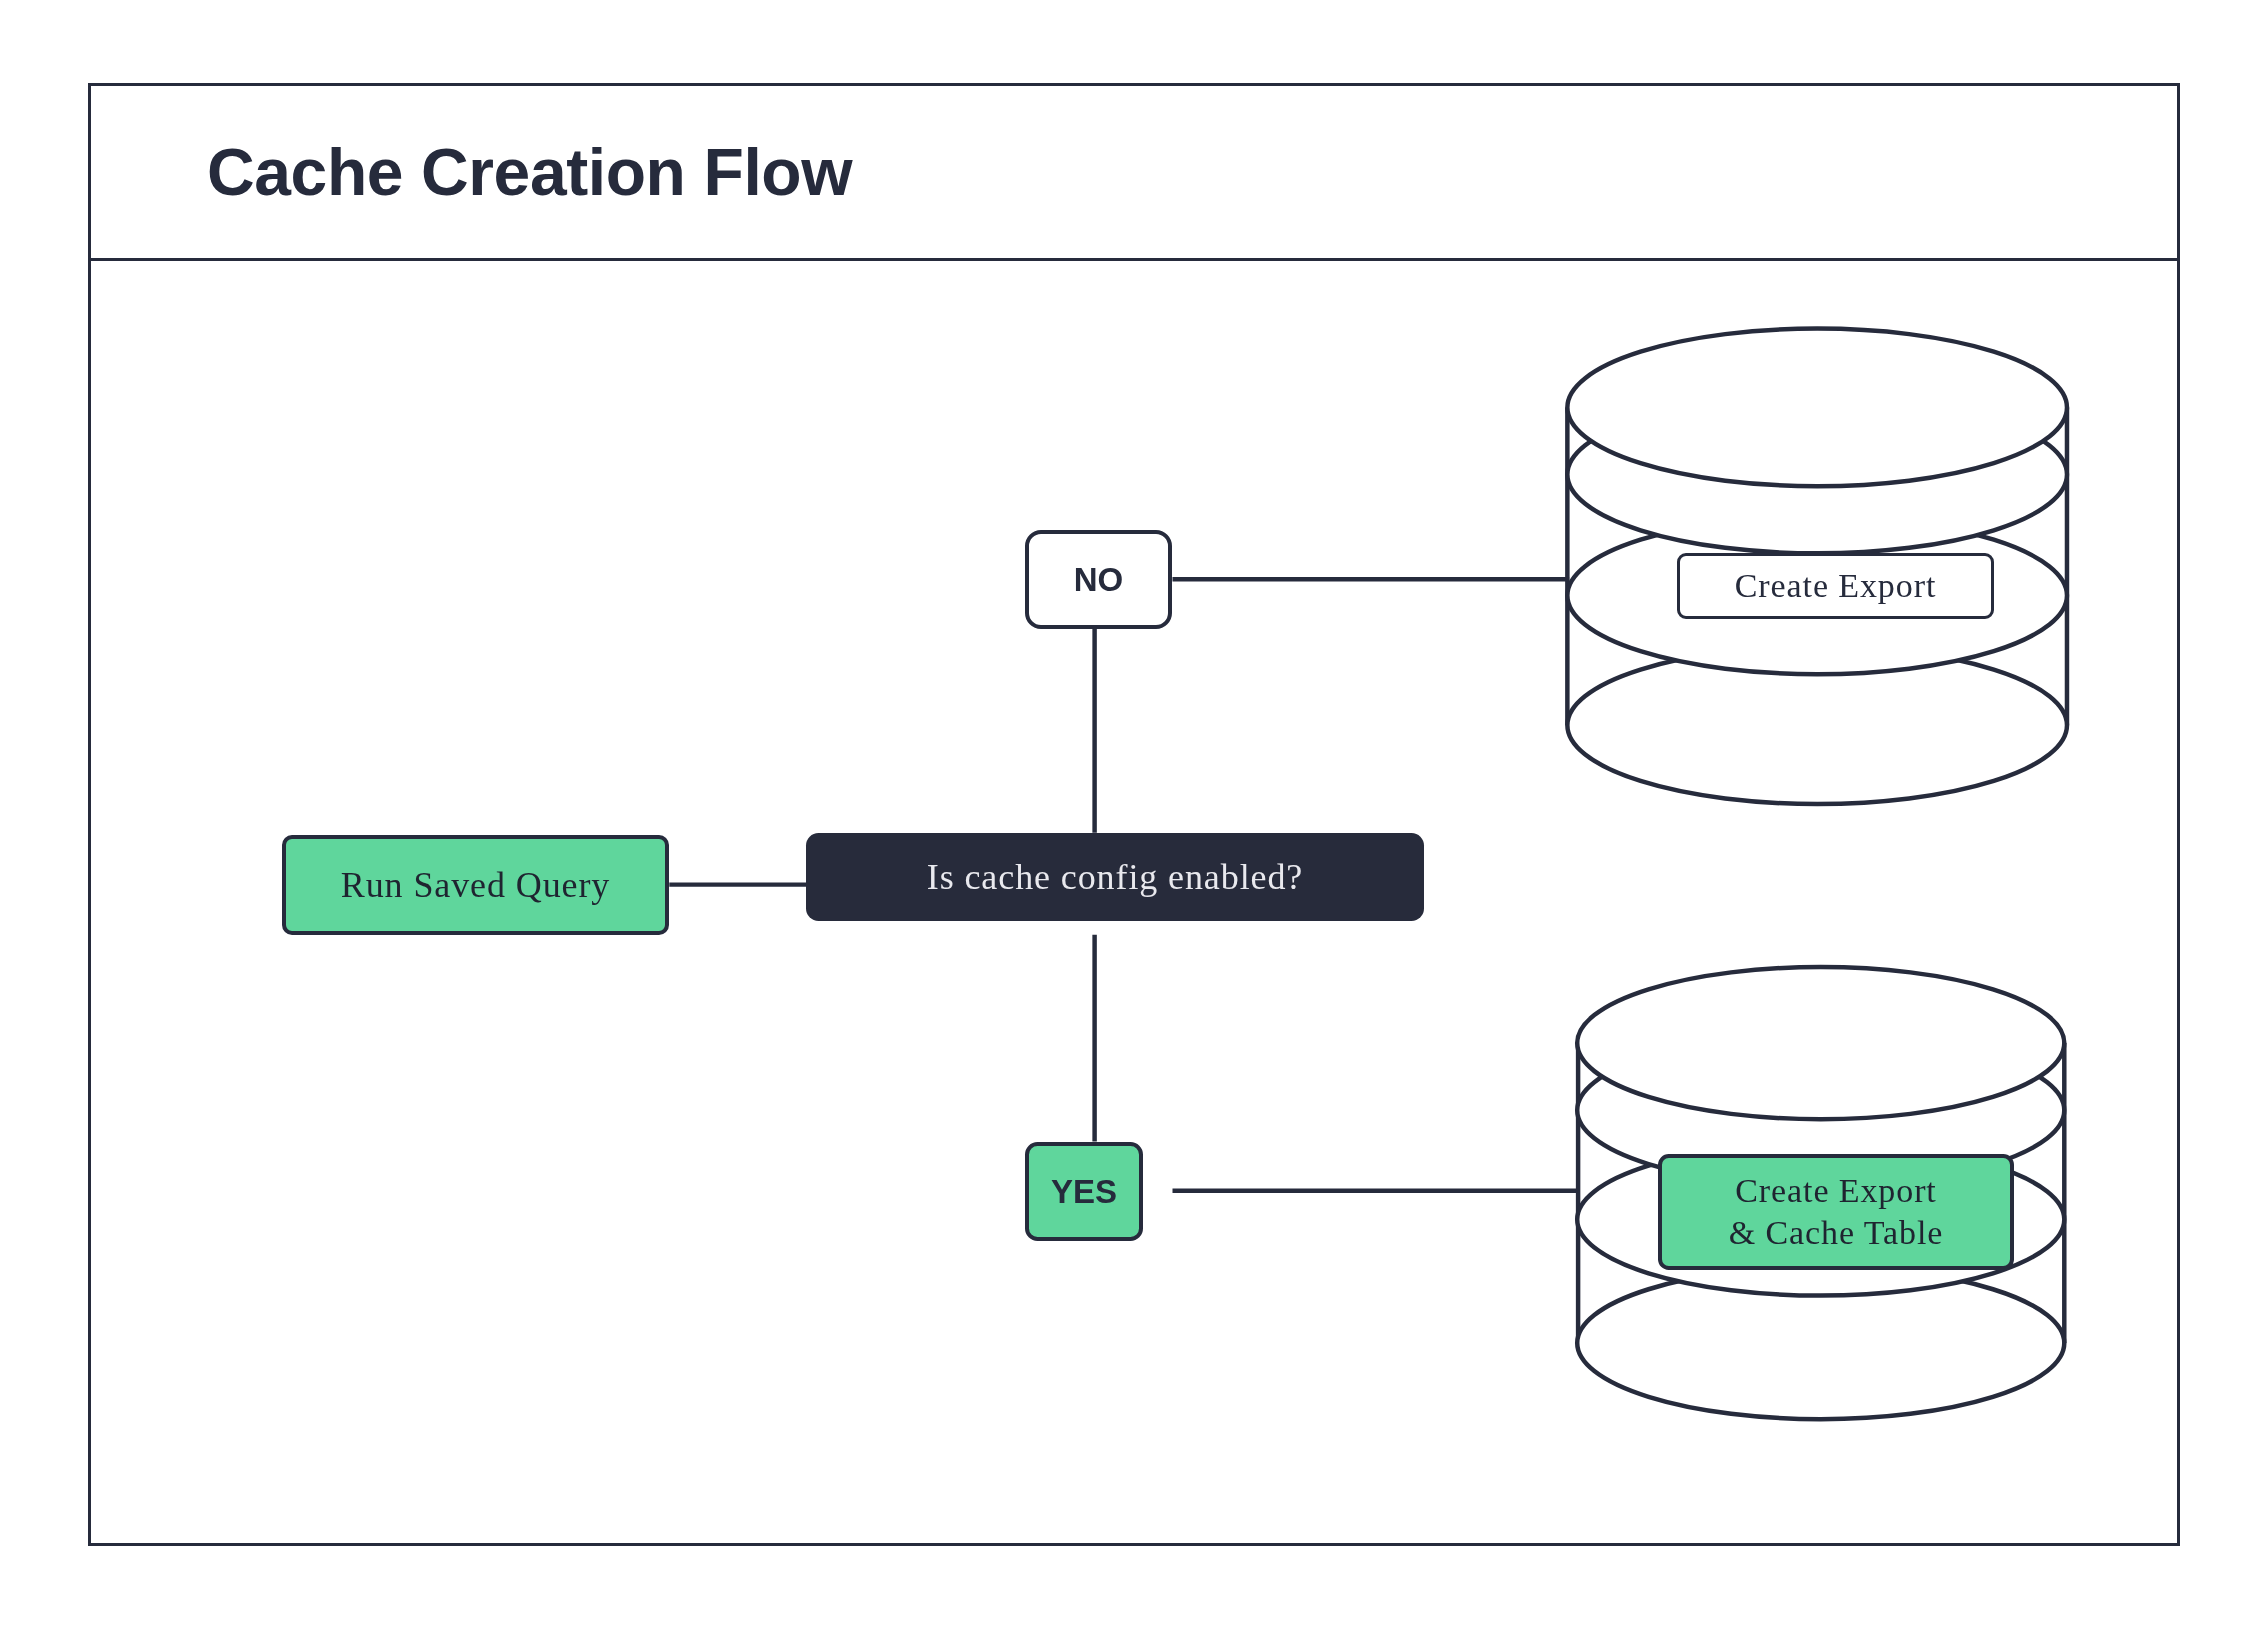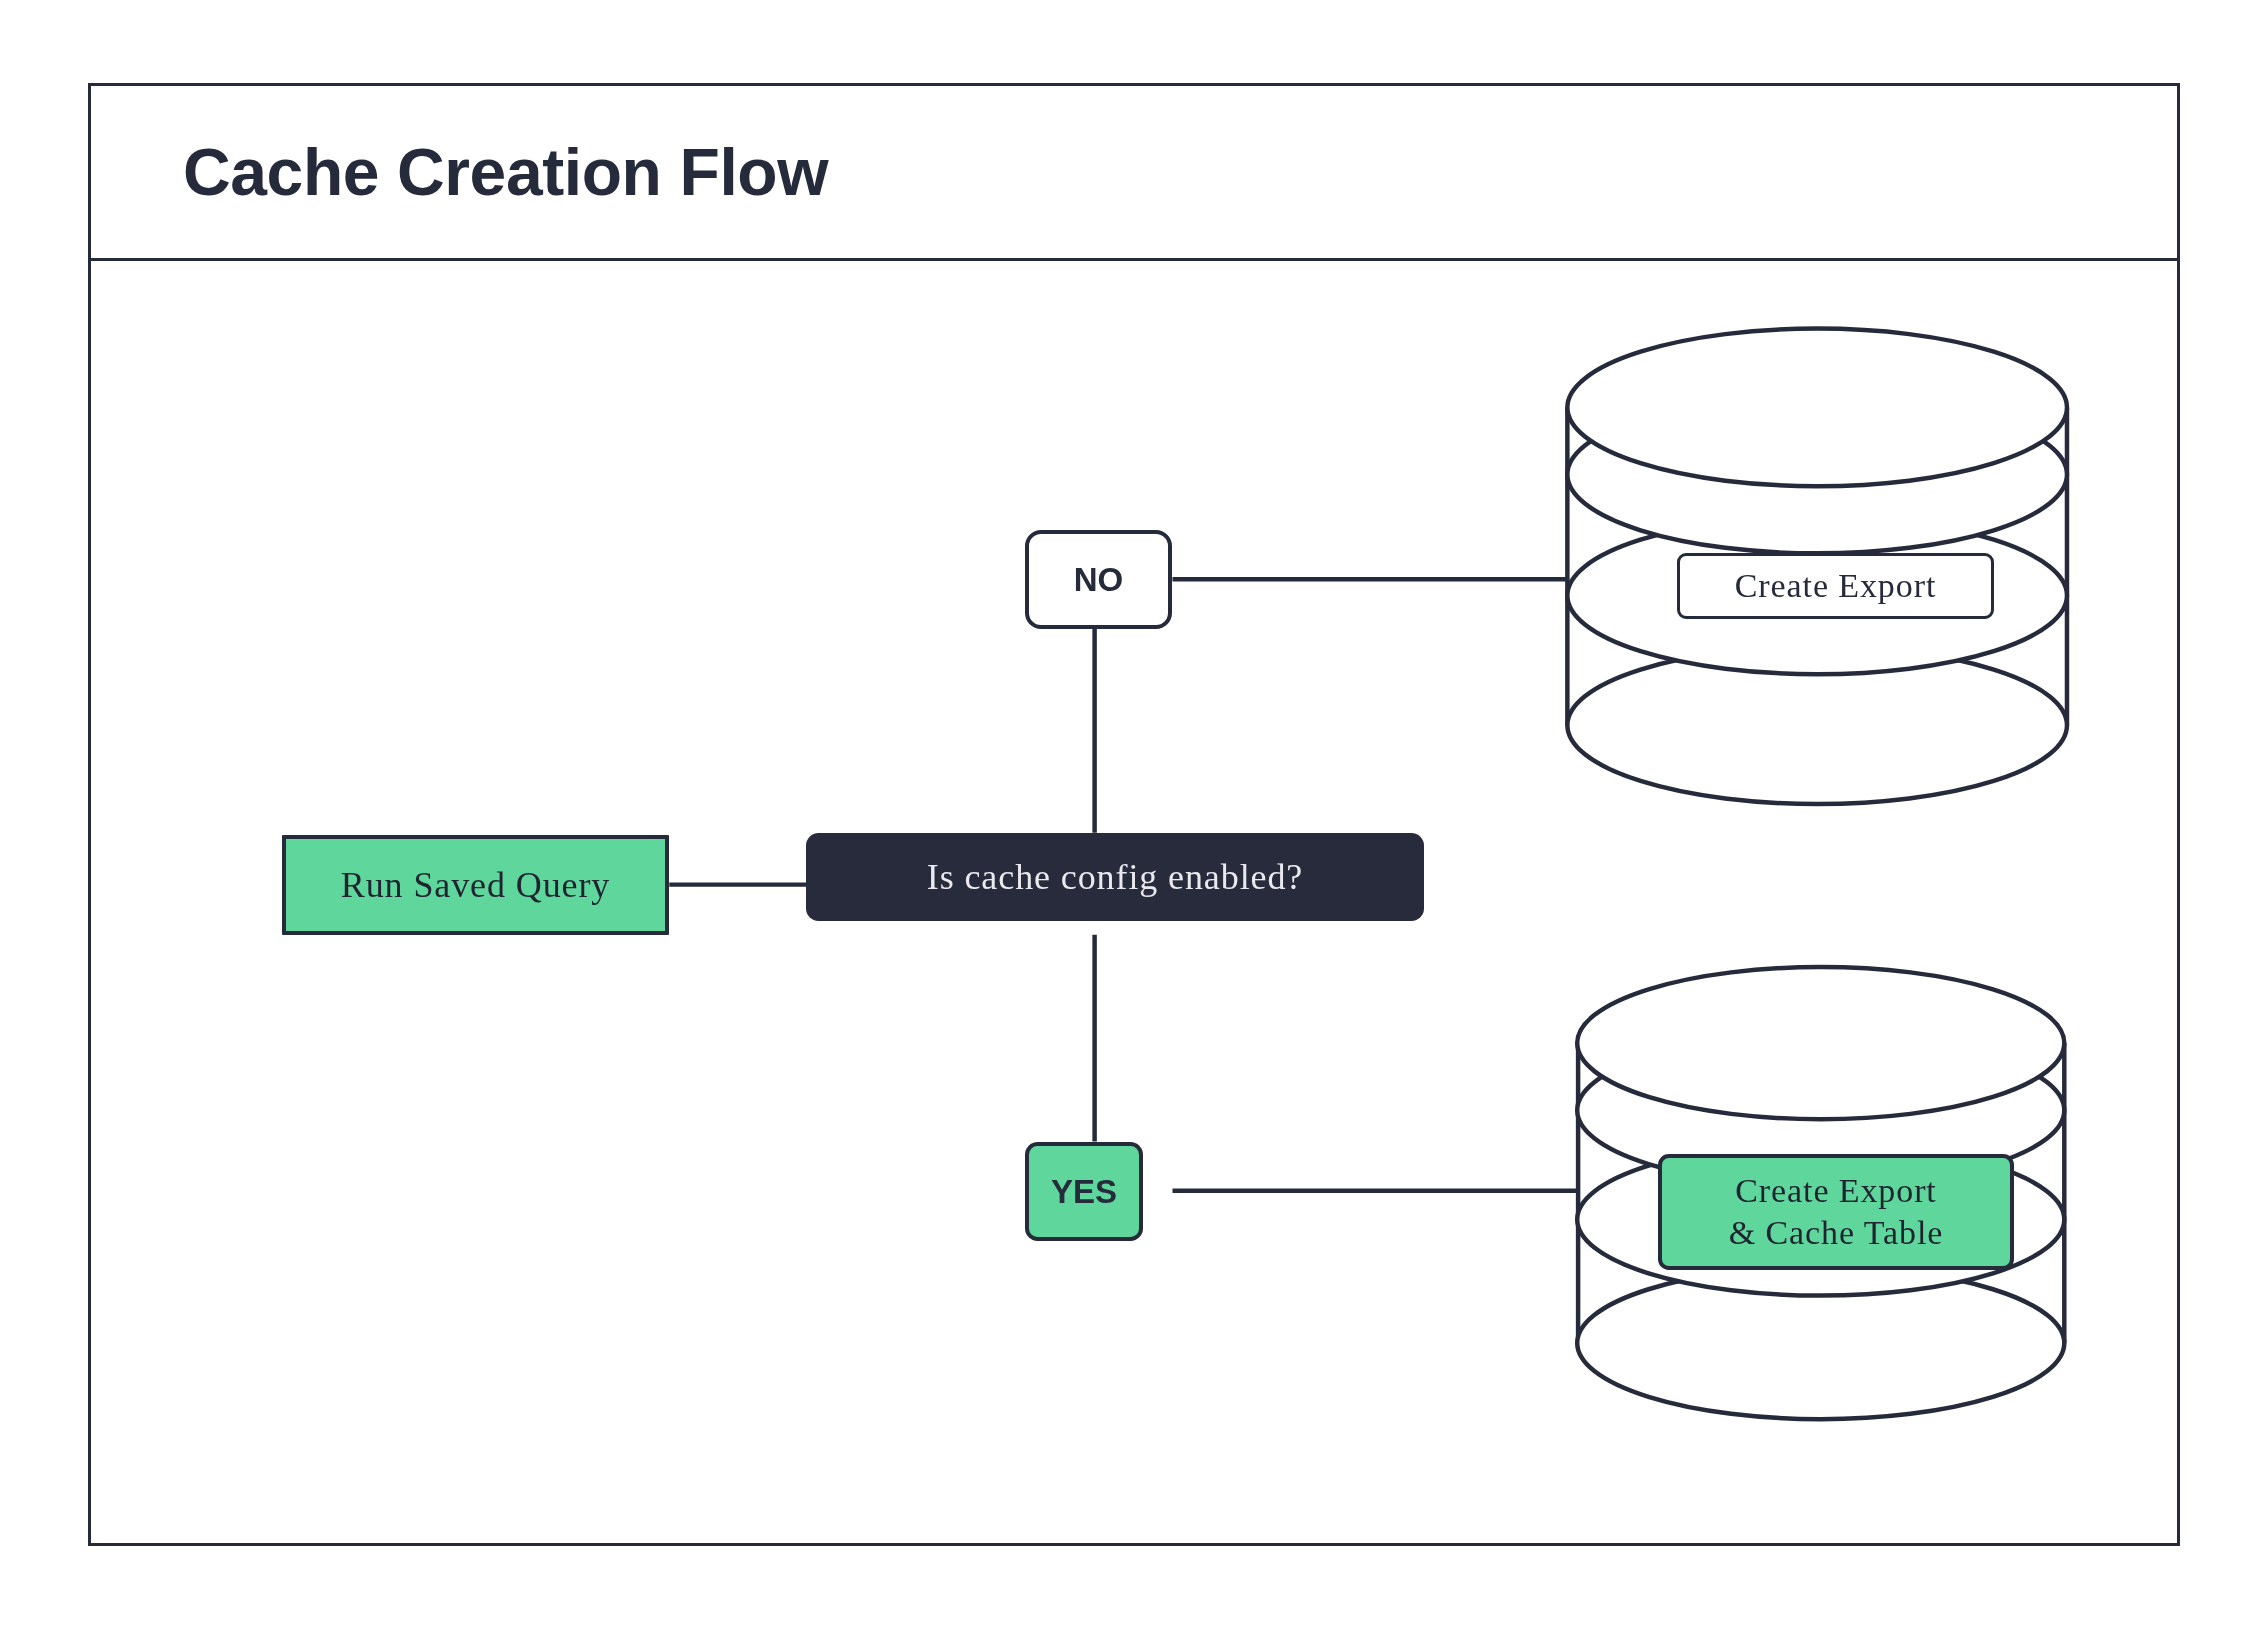--- a/index.html
+++ b/index.html
@@ -34,20 +34,21 @@
   .titlebar {
     position: absolute;
     left: 0;
     top: 0;
     right: 0;
     height: 175px;
     border-bottom: 3.6px solid #262B3C;
     box-sizing: border-box;
     display: flex;
     align-items: center;
+    padding-left: 24px;
   }
   .diagram-title {
     font-size: 66px;
     font-weight: bold;
     color: #262B3C;
     letter-spacing: -0.4px;
     margin-left: 92px;
     line-height: 1;
     white-space: nowrap;
   }
@@ -74,21 +75,21 @@
   }
   .node-sans {
     font-family: "Liberation Sans", sans-serif;
   }
 
   #node-run-saved-query {
     left: 282px; top: 835px;
     width: 387px; height: 100px;
     background: #5FD69C;
     border: 4.5px solid #262B3C;
-    border-radius: 1px;
+    border-radius: 10px;
     color: #1F2430;
     font-size: 36px;
     letter-spacing: 0.9px;
   }
   #node-decision {
     left: 806px; top: 833px;
     width: 618px; height: 88px;
     background: #272B3B;
     border-radius: 12.5px;
     color: #E9E9EE;

